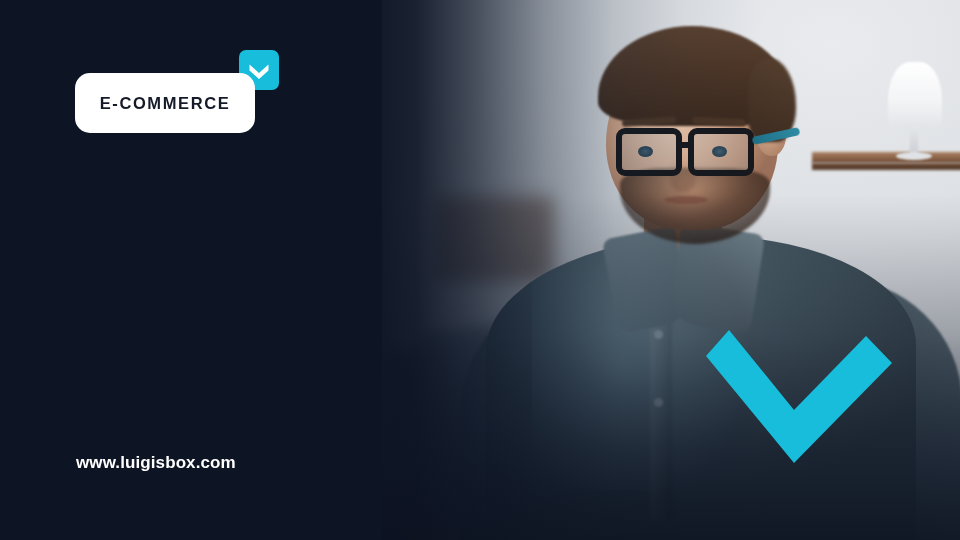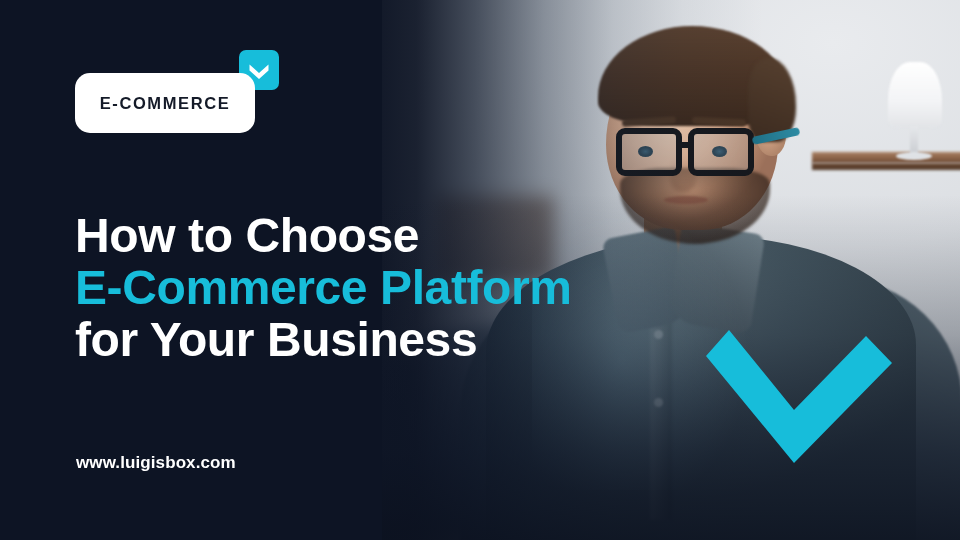--- a/index.html
+++ b/index.html
@@ -391,25 +391,20 @@
         <svg width="24" height="18" viewBox="0 0 24 18" aria-hidden="true">
           <path d="M2.5 3.5 L12 12 L21.5 3.5 L21.5 9.5 L12 18 L2.5 9.5 Z" fill="#ffffff"></path>
         </svg>
       </span>
     </div>
     <div class="badge-pill">
       <span class="badge-text">E-COMMERCE</span>
     </div>
   </div>
 
-  <h1 class="headline">
-    <span class="plain">How to Choose</span>
-    <span class="accent">E-Commerce Platform</span>
-    <span class="plain">for Your Business</span>
-  </h1>
 
   <div class="url">www.luigisbox.com</div>
 
   <div class="check">
     <svg viewBox="0 0 186 170" aria-hidden="true">
       <path d="M23 30 L0 56 L88 163 L186 63 L160 36 L88 110 Z" fill="#17bdda"></path>
     </svg>
   </div>
 
 </div>

